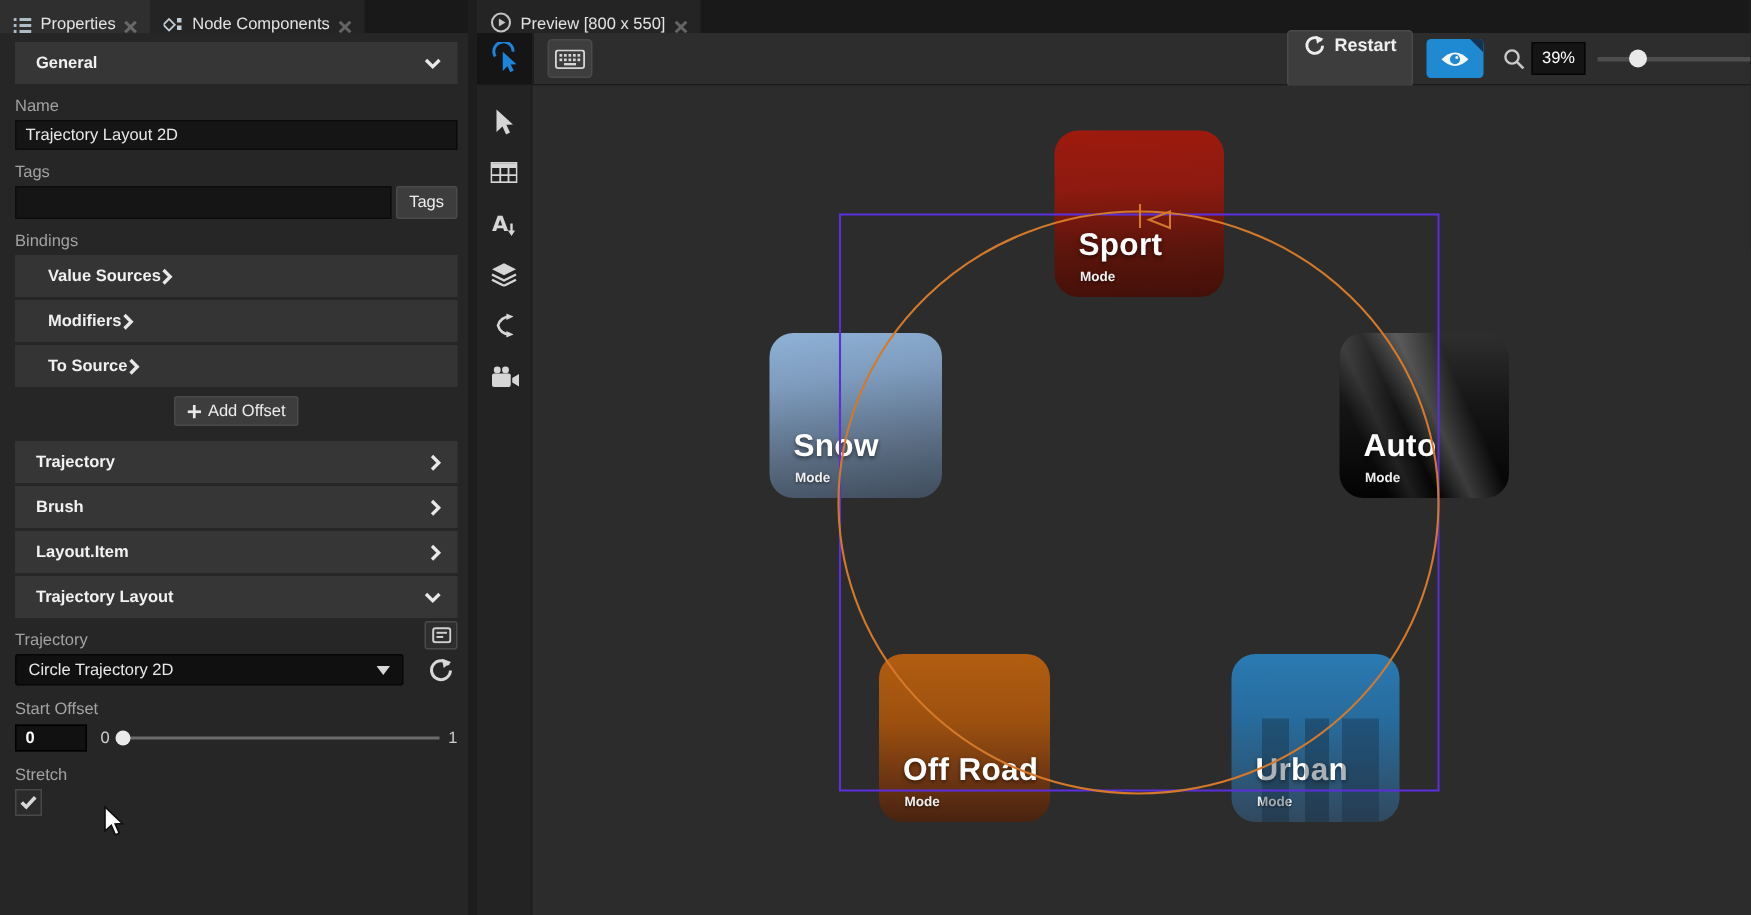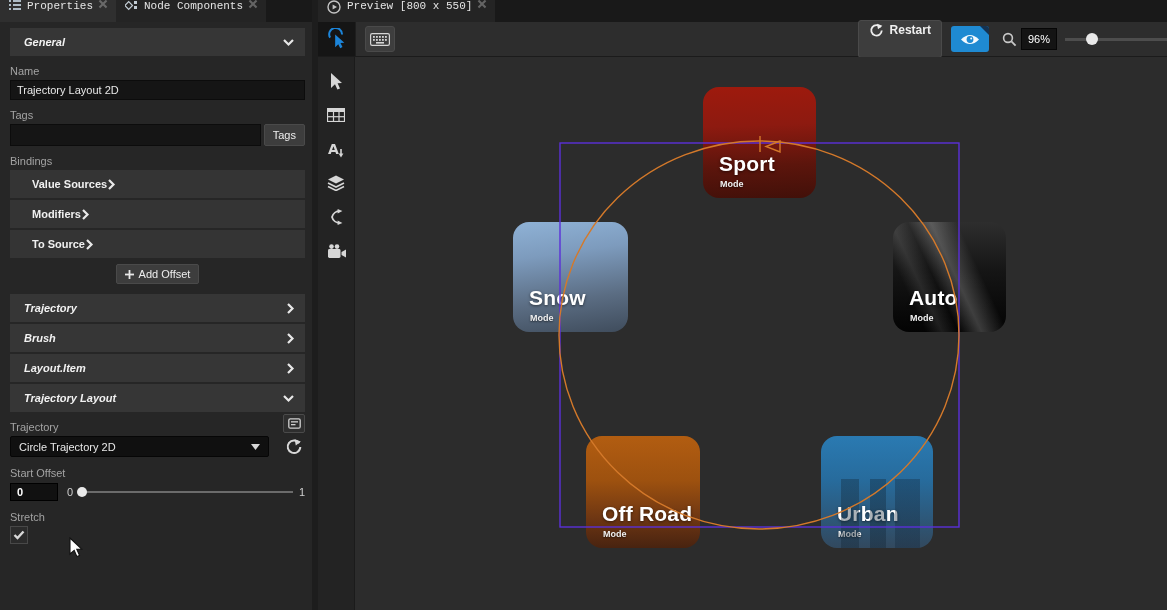--- a/index.html
+++ b/index.html
@@ -2,32 +2,32 @@
 <html><head>
 <meta charset="utf-8">
 <style>
   * { margin:0; padding:0; box-sizing:border-box; }
   html,body { width:1167px; height:610px; overflow:hidden; background:#262626;
     font-family:"Liberation Sans","DejaVu Sans",sans-serif; }
   .app { position:relative; width:1167px; height:610px; background:#262626; display:flex; }
 
   
   .tabbar { height:22px; background:#191919; display:flex; align-items:stretch; }
-  .tab { display:flex; align-items:flex-start; gap:6px; padding:0 9px; font-size:11px; color:#e4e4e4; cursor:default;font-family:Liberation Mono, monospace; }
+  .tab { display:flex; align-items:flex-end; gap:6px; padding:0 9px; font-size:11px; color:#e4e4e4; cursor:default; }
   .tab.active { background:#2f2f2f; }
   .tab.dim { background:#242424; }
   .xicon { width:8px; height:8px; position:relative; opacity:.55; }
   .xicon::before,.xicon::after { content:""; position:absolute; left:3px; top:-1px; width:2px; height:10px; background:#9a9a9a; }
   .xicon::before { transform:rotate(45deg); } .xicon::after { transform:rotate(-45deg); }
 
   
   .left { width:318px; height:610px; background:#262626; border-right:6px solid #1d1d1d; display:flex; flex-direction:column; }
   .lp-body { padding:6px 7px 0 10px; flex:1; }
   .sec-header { height:28px; background:#363636; display:flex; align-items:center; padding:0 10px 0 14px;
-    color:#f2f2f2; font-size:11px; font-weight:bold; margin-bottom:2px;font-style:italic; }
+    color:#f2f2f2; font-size:11px; font-weight:bold; margin-bottom:2px; }
   .sec-header .grow, .row .grow { flex:1; }
   .lbl { font-size:11px; color:#a3a3a3; margin:9px 0 3px 0; }
   .tinput { background:#151515; border:1px solid #0c0c0c; height:20px; width:100%; color:#e8e8e8;
     font-size:11px; padding:0 6px; font-family:inherit; }
   .tagrow { display:flex; gap:3px; align-items:stretch; }
   .btn { background:#3d3d3d; border:1px solid #4a4a4a; color:#ededed; font-size:11px; border-radius:2px;
     display:flex; align-items:center; justify-content:center; padding:0 8px; }
   .brow { height:28px; background:#343434; display:flex; align-items:center; padding:0 10px 0 22px;
     color:#f0f0f0; font-size:11px; font-weight:bold; margin-bottom:2px; }
   .addwrap { display:flex; justify-content:center; margin:6px 0 10px 0; }
@@ -300,21 +300,21 @@
           <path d="M1 6.5 Q10 -2.5 19 6.5 Q10 15.5 1 6.5 Z" fill="#f4f9fd"></path>
           <circle cx="10" cy="6.5" r="3.4" fill="#1f8ad2"></circle>
           <circle cx="11.2" cy="5.4" r="1" fill="#f4f9fd"></circle>
         </svg>
       </div>
       <svg width="15" height="15" viewBox="0 0 15 15" style="margin-left:13px">
         <circle cx="6" cy="6" r="4.4" fill="none" stroke="#c9c9c9" stroke-width="1.6"></circle>
         <line x1="9.4" y1="9.4" x2="13.6" y2="13.6" stroke="#c9c9c9" stroke-width="1.8"></line>
       </svg>
       <div class="zoombox">
-        <span>96%</span>
+        <span>39%</span>
       </div>
       <div class="tslider">
         <div class="knob"></div>
       </div>
     </div>
 
     <div class="pv-body">
       <div class="iconstrip">
         <div class="tool">
           <svg width="16" height="19" viewBox="0 0 16 19">

